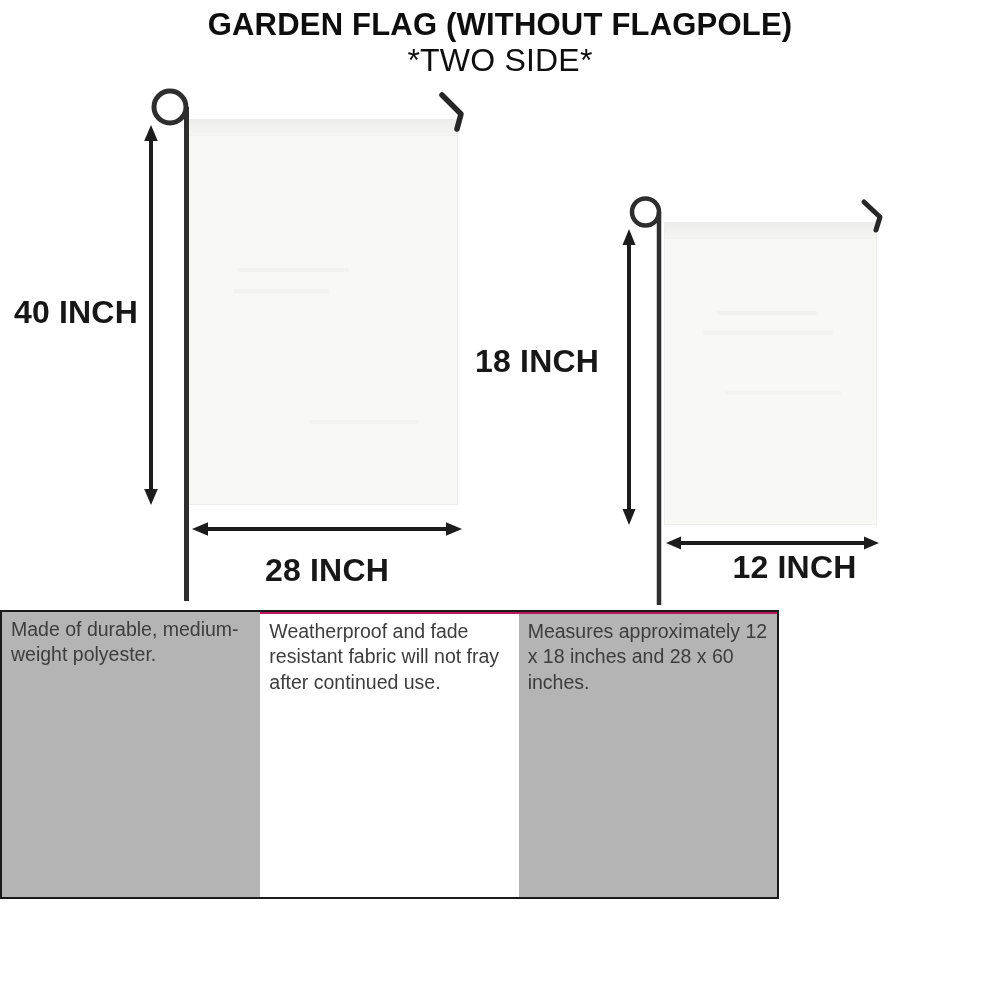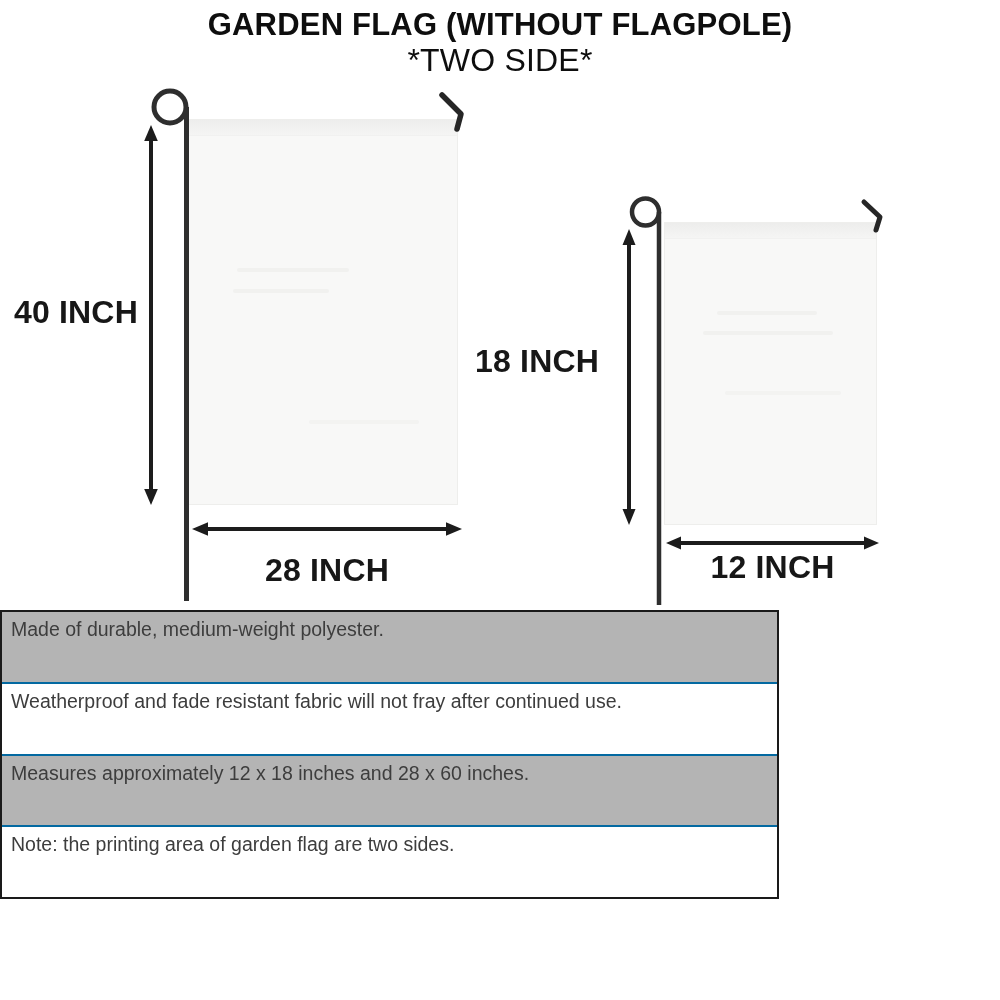--- a/index.html
+++ b/index.html
@@ -45,35 +45,35 @@
   .strokes { position:absolute; left:0; top:0; width:1000px; height:620px; }
 
   
   .dim-label {
     position:absolute; font-weight:700; font-size:32px; color:#171717;
     letter-spacing:0.2px; white-space:nowrap;
   }
   .lbl-40 { left:0px;   top:294px; width:138px; text-align:right; }
   .lbl-28 { left:193px; top:533px; width:268px; text-align:center;margin-top:19px; }
   .lbl-18 { left:475px; top:343px; width:138px; }
-  .lbl-12 { left:666px; top:549px; width:213px; text-align:center; }
+  .lbl-12 { left:688px; top:549px; width:213px; text-align:center; }
 
   
   .features-table {
     position:absolute; left:0; top:610px; width:779px; height:289px;
-    border:2px solid #1a1a1a; display:flex; flex-direction:column;
+    border:2px solid #1a1a1a; display:flex; 
     background:#ffffff;
   }
   .feature-row {
     flex:1; padding:5px 9px 0 9px;
     font-size:19.5px; color:#3d3d3d; line-height:1.3;
     background:#ffffff;
   }
   .feature-row:nth-child(odd) { background:#b4b4b4; }
-  .feature-row + .feature-row { border-top:2px solid #0369a1; }
+  .feature-row + .feature-row { border-top:2px solid #be185d; }
 </style>
 </head>
 <body>
 
 <div class="canvas">
 
   <div class="title-block">
     <div class="title-line1">GARDEN FLAG (WITHOUT FLAGPOLE)</div>
     <div class="title-line2">*TWO SIDE*</div>
   </div>
@@ -135,16 +135,15 @@
 
   <div class="dim-label lbl-40">40 INCH</div>
   <div class="dim-label lbl-28">28 INCH</div>
   <div class="dim-label lbl-18">18 INCH</div>
   <div class="dim-label lbl-12">12 INCH</div>
 
   <div class="features-table">
     <div class="feature-row">Made of durable, medium-weight polyester.</div>
     <div class="feature-row">Weatherproof and fade resistant fabric will not fray after continued use.</div>
     <div class="feature-row">Measures approximately 12 x 18 inches and 28 x 60 inches.</div>
-    <div class="feature-row">Note: the printing area of garden flag are two sides.</div>
   </div>
 
 </div>
 
 </body></html>

